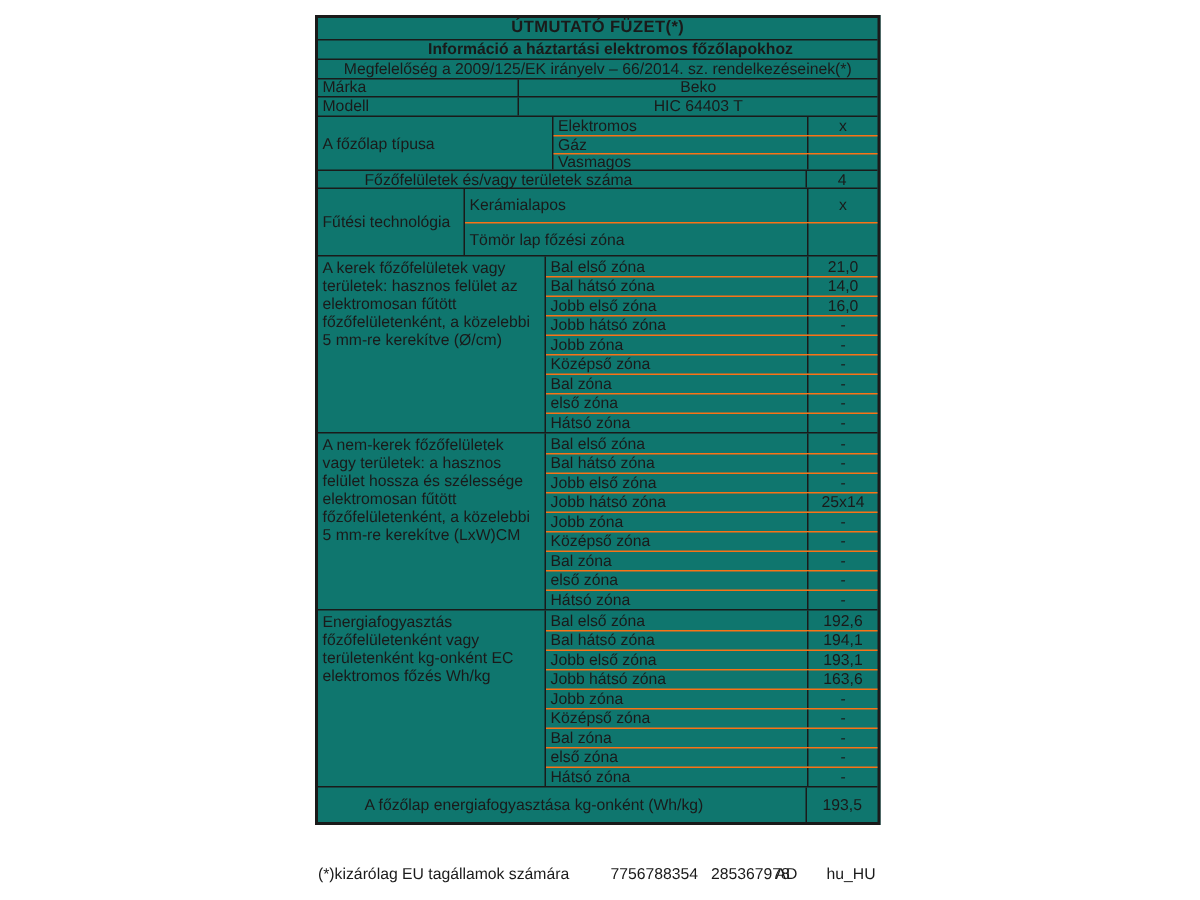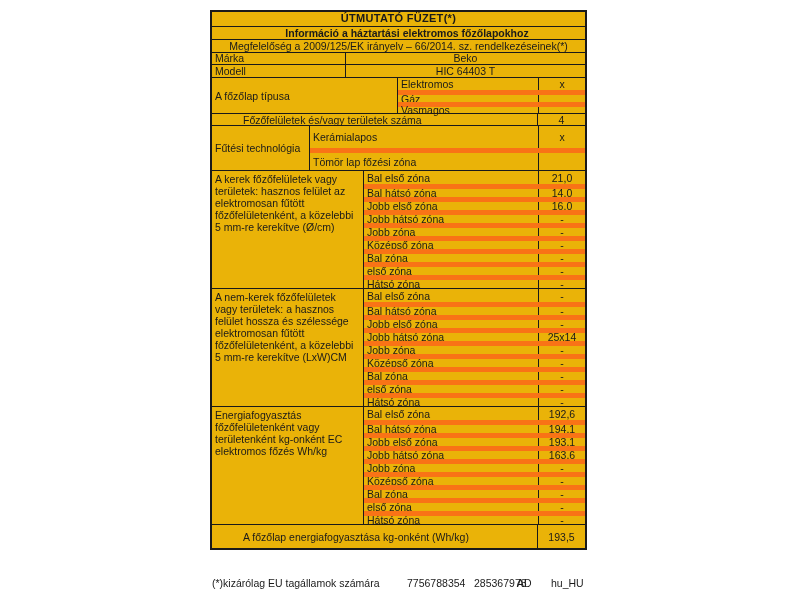--- a/index.html
+++ b/index.html
@@ -11,21 +11,21 @@
     font-family: "Liberation Sans", sans-serif;
     font-size: 10.5px;
     overflow: hidden;
   }
   .doc {
     position: absolute;
     left: 210px;
     top: 10px;
     width: 377px;
     border: 2px solid #1a1a1a;
-    background: #eab308;
+    background: #0f766e;
   }
   .row { border-top: 1px solid #1a1a1a; }
   .doc > .row:first-child { border-top: none; }
 
   
   .hrow { text-align: center; overflow: hidden; }
   .title     { height: 14px; line-height: 13px; font-weight: bold; font-size: 11px; letter-spacing: .3px; }
   .subtitle  { height: 13px; line-height: 12px; font-weight: bold; padding-left: 17px; }
   .compliance{ height: 13px; line-height: 12px; }
 
@@ -35,25 +35,25 @@
   .kv-label { width: 134px; border-right: 1px solid #1a1a1a; padding-left: 3px; }
   .kv-value { flex: 1; text-align: center; }
 
   
   .group { display: flex; align-items: stretch; }
   .g-label {
     border-right: 1px solid #1a1a1a;
     padding: 2px 4px 2px 3px;
     line-height: 12px;
   }
-  .hob  .g-label { width: 186px; display: flex; align-items: center; }
+  .hob  .g-label { width: 157px; display: flex; align-items: center; }
   .tech .g-label { width: 98px;  display: flex; align-items: center; }
   .zones .g-label { width: 152px; }
   .g-rows { flex: 1; display: flex; flex-direction: column; }
-  .trow { display: flex; border-top: 5px solid #f97316; }
+  .trow { display: flex; border-top: 1px solid #f97316; }
   .g-rows .trow:first-child { border-top: none; gap: 30px; }
   .t-name { flex: 1; padding-left: 3px; display: flex; align-items: center; }
   .t-val  { width: 47px; border-left: 1px solid #1a1a1a; text-align: center;
             display: flex; align-items: center; justify-content: center; }
   .hob  .trow { height: 12px; }
   .hob  .trow:last-child { height: 11px; }
   .tech .trow { height: 22px; }
   .zones .trow { height: 13px; }
 
   

